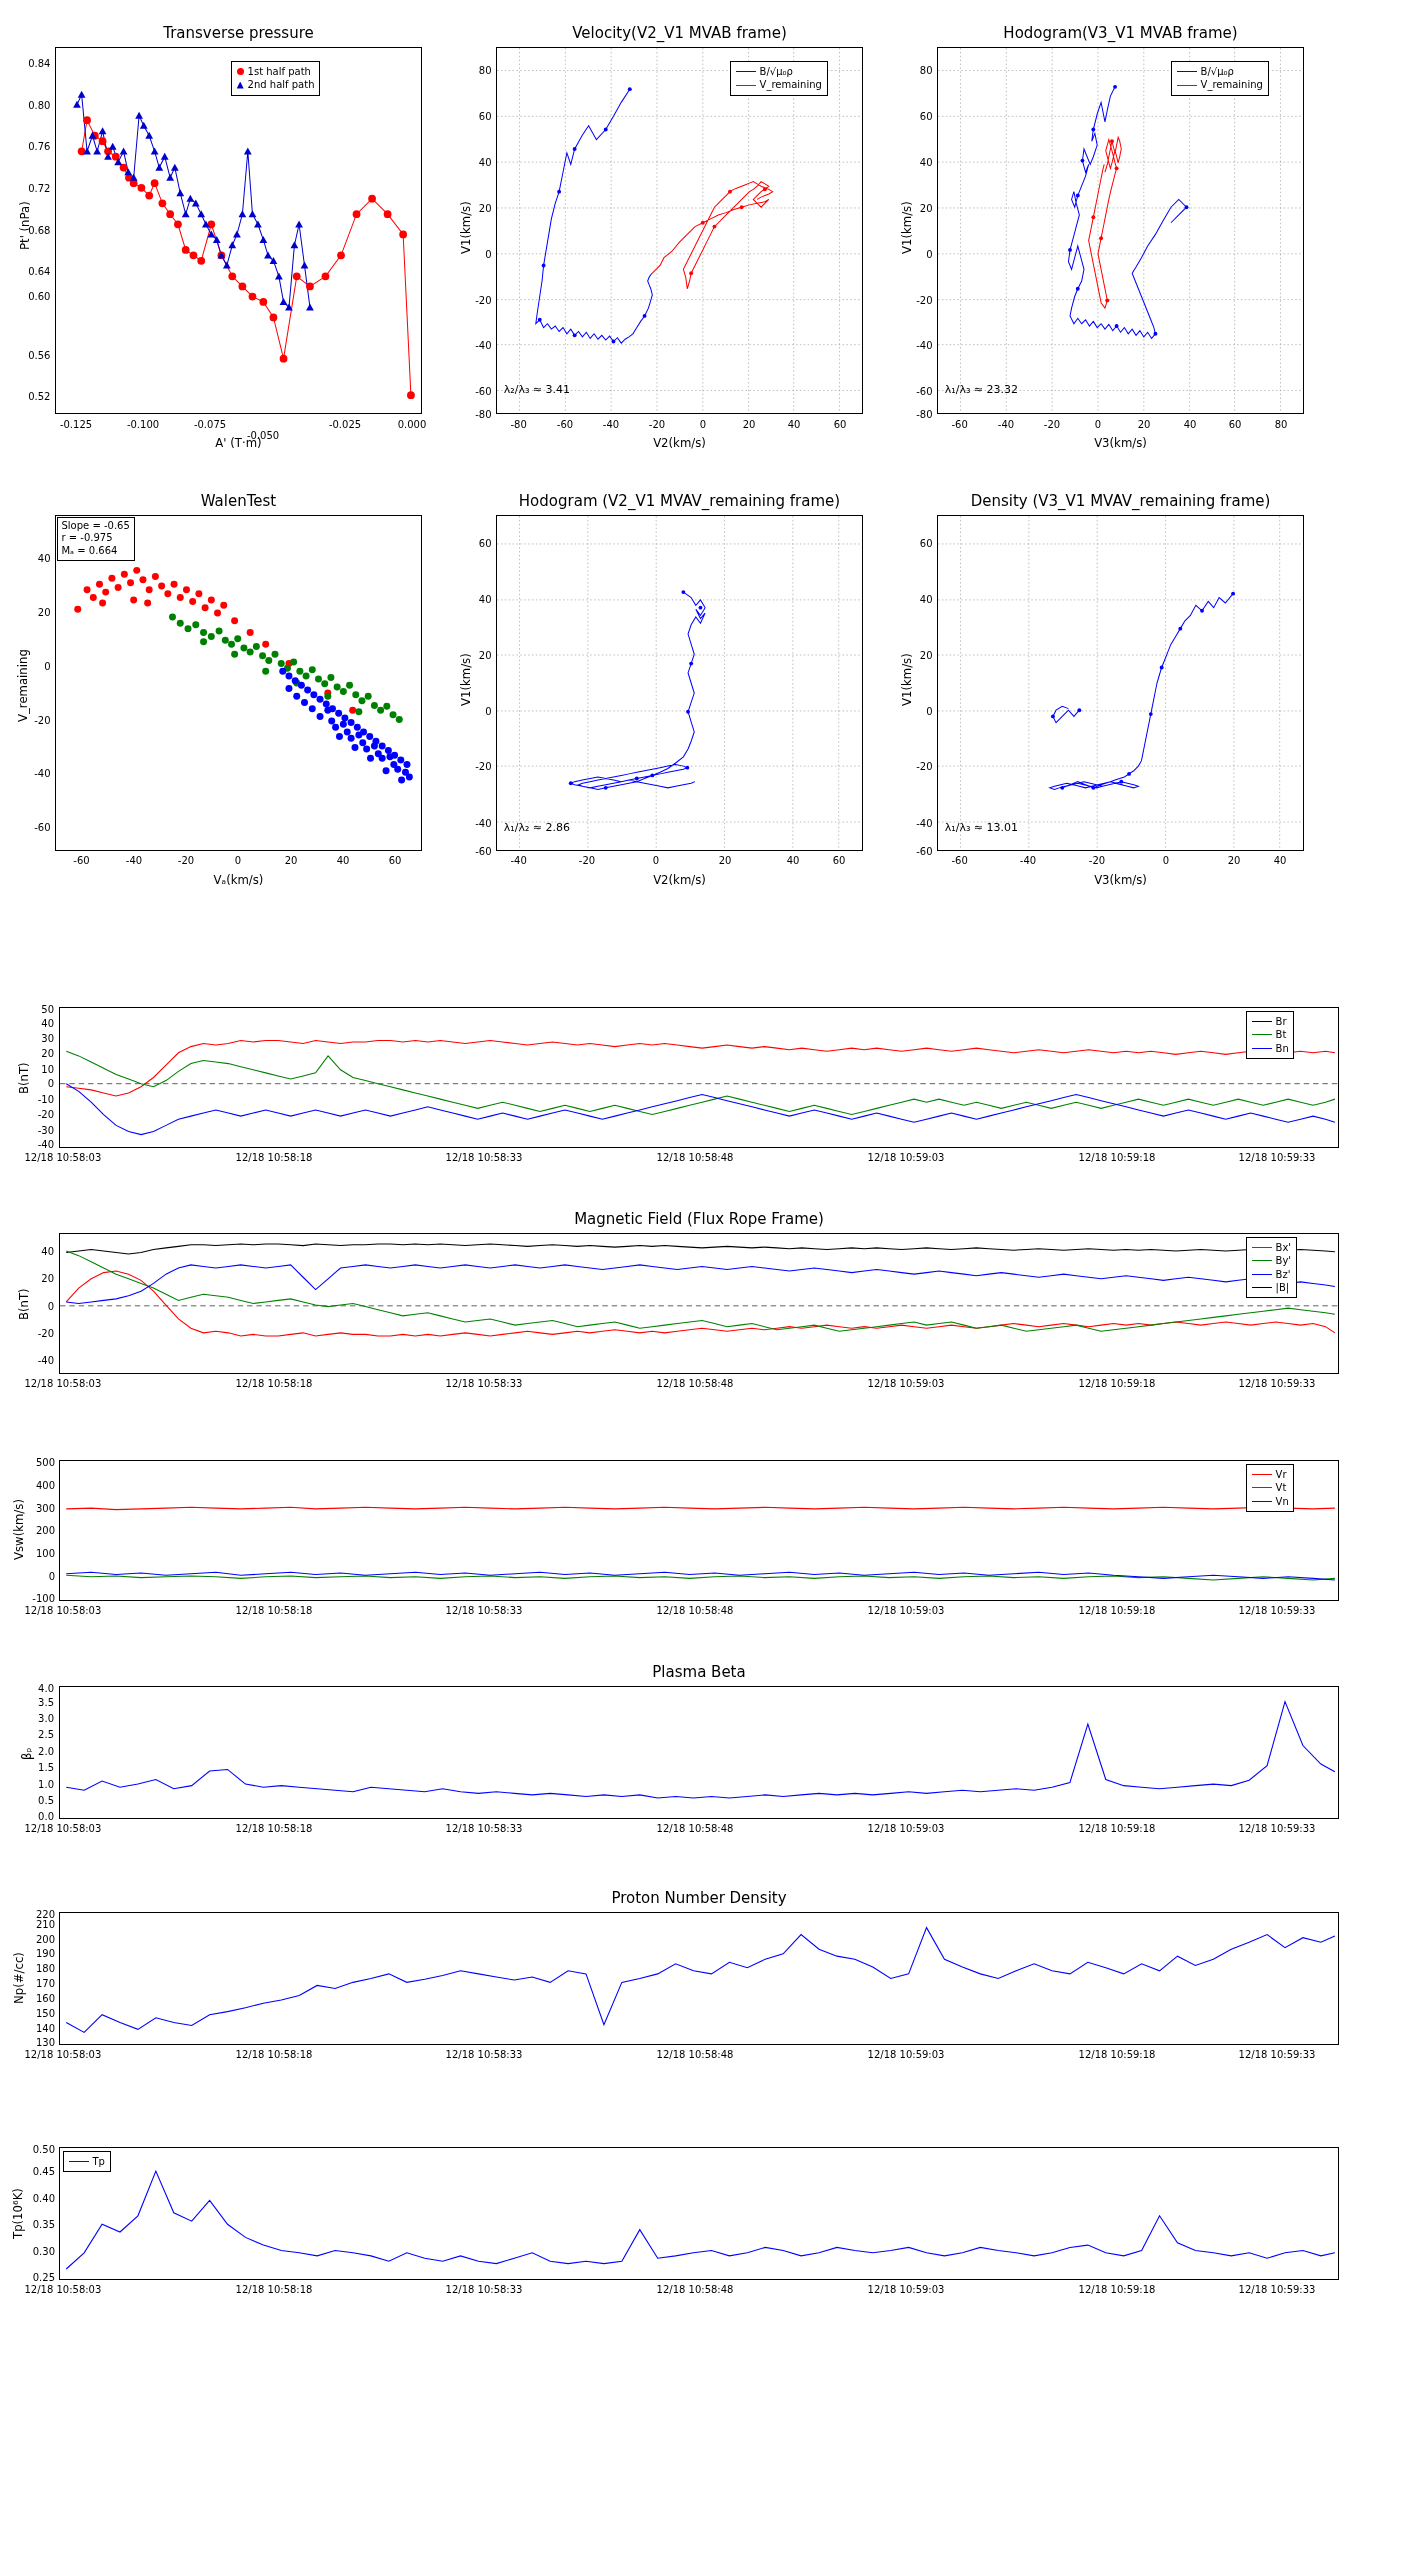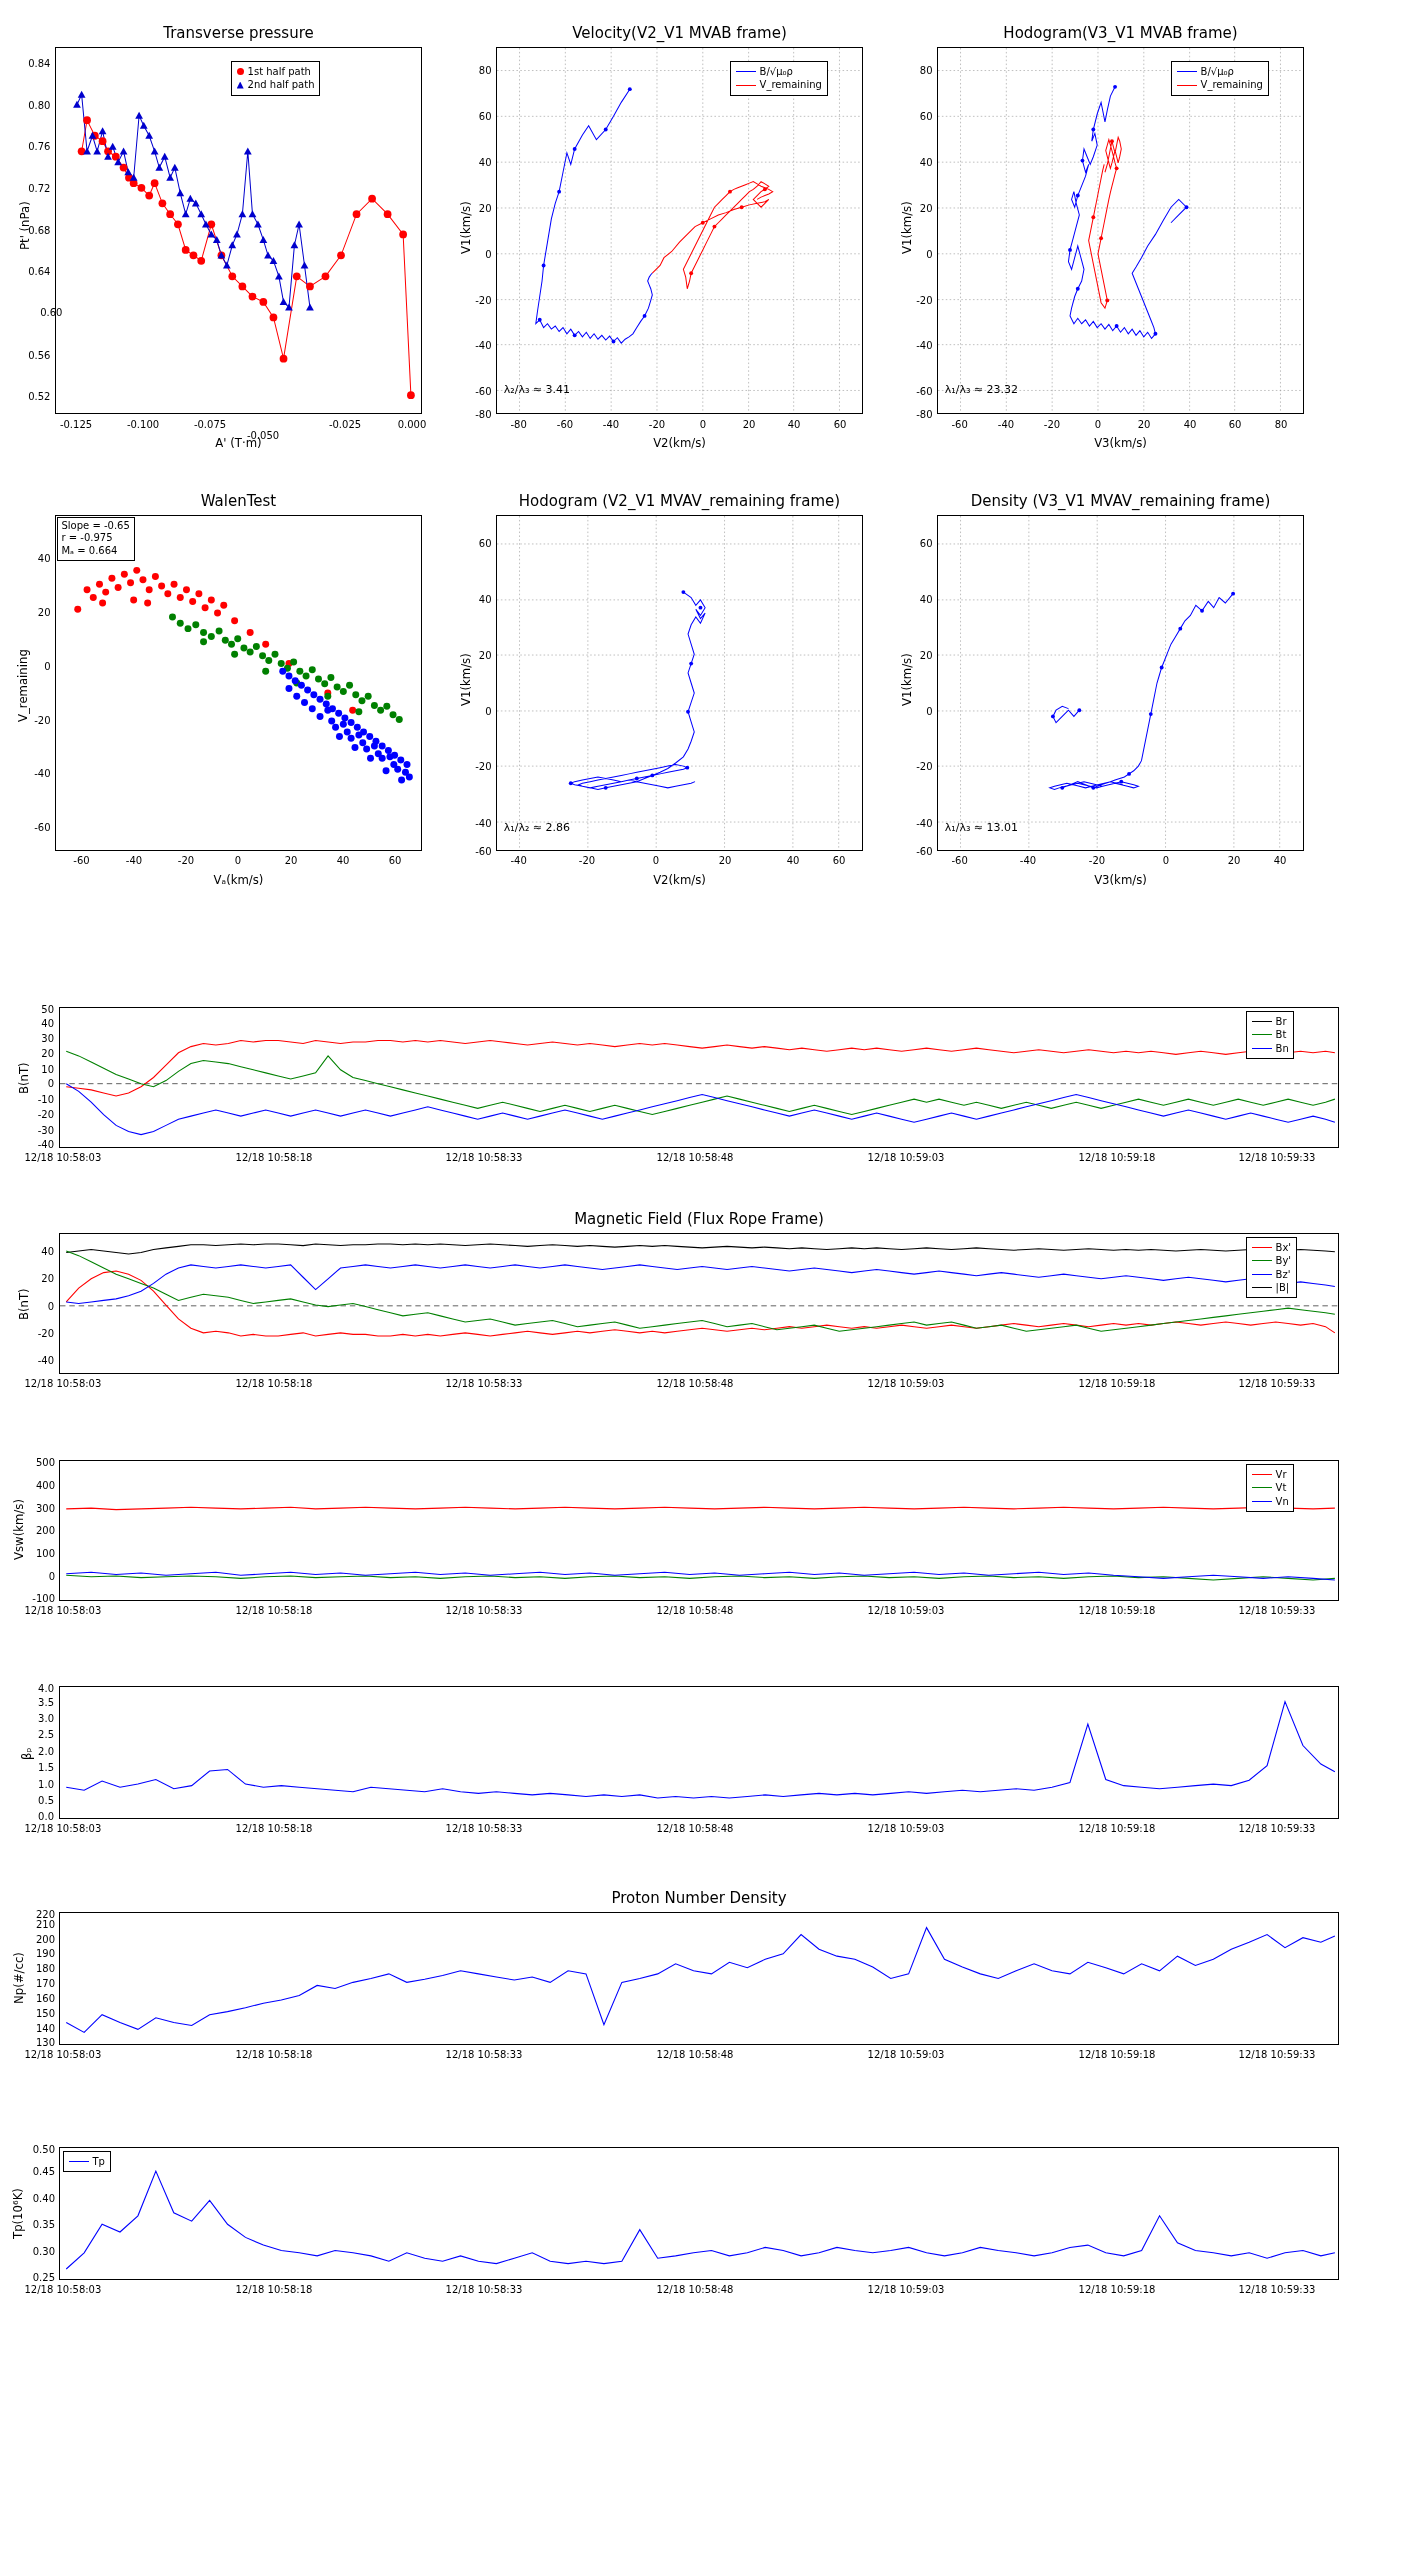--- a/index.html
+++ b/index.html
@@ -204,21 +204,21 @@
     <div class="tick-x" style="left:21px; top:372px;">-0.125</div>
     <div class="tick-x" style="left:88px; top:372px;">-0.100</div>
     <div class="tick-x" style="left:155px; top:372px;">-0.075</div>
     <div class="tick-x" style="left:208px; top:372px;margin-top:11px;">-0.050</div>
     <div class="tick-x" style="left:290px; top:372px;">-0.025</div>
     <div class="tick-x" style="left:357px; top:372px;">0.000</div>
   </div>
   <div>
     <div class="tick-y" style="left:-28px; top:349px; width:23.4px;">0.52</div>
     <div class="tick-y" style="left:-28px; top:308px; width:23.4px;">0.56</div>
-    <div class="tick-y" style="left:-28px; top:265px; width:23.4px;margin-left:12px;">0.60</div>
+    <div class="tick-y" style="left:-28px; top:249px; width:23.4px;">0.60</div>
     <div class="tick-y" style="left:-28px; top:224px; width:23.4px;">0.64</div>
     <div class="tick-y" style="left:-28px; top:183px; width:23.4px;">0.68</div>
     <div class="tick-y" style="left:-28px; top:141px; width:23.4px;">0.72</div>
     <div class="tick-y" style="left:-28px; top:99px; width:23.4px;">0.76</div>
     <div class="tick-y" style="left:-28px; top:58px; width:23.4px;">0.80</div>
     <div class="tick-y" style="left:-28px; top:15.6px; width:23.4px;">0.84</div>
   </div>
 </div>
 
 <div class="panel" style="left:496px; top:47px; width:367px; height:367px;">
@@ -786,20 +786,21 @@
     <div class="tick-y" style="left:-37px; top:116px; width:33px;">0</div>
     <div class="tick-y" style="left:-37px; top:93px; width:33px;">100</div>
     <div class="tick-y" style="left:-37px; top:70px; width:33px;">200</div>
     <div class="tick-y" style="left:-37px; top:48px; width:33px;">300</div>
     <div class="tick-y" style="left:-37px; top:25px; width:33px;">400</div>
     <div class="tick-y" style="left:-37px; top:2.3px; width:33px;">500</div>
   </div>
 </div>
 
 <div class="panel" style="left:59px; top:1686px; width:1280px; height:133px;">
+  <div class="plot-title">Plasma Beta</div>
   <div class="ylabel" style="left:-39px; top:74px; transform:rotate(-90deg);">βₚ</div>
   <div class="axes">
     <svg class="data" viewBox="0 0 1640 170" preserveAspectRatio="none">
       <polyline fill="none" stroke="#0000ff" stroke-width="1.4" points="8,130 31,134 54,122 77,130 100,126 123,120 146,132 169,128 192,109 215,107 238,126 261,130 284,128 307,130 330,132 353,134 376,136 399,130 422,132 445,134 468,136 491,132 514,136 537,138 560,136 583,138 606,140 629,138 652,140 675,142 698,140 721,142 744,140 767,144 790,142 813,144 836,142 859,144 882,142 905,140 928,142 951,140 974,138 997,140 1020,138 1043,140 1066,138 1089,136 1112,138 1135,136 1158,134 1181,136 1204,134 1227,132 1250,134 1273,130 1296,124 1319,48 1342,120 1365,128 1388,130 1411,132 1434,130 1457,128 1480,126 1503,128 1526,121 1549,102 1572,19 1595,76 1618,100 1636,110"></polyline>
     </svg>
   </div>
   <div>
     <div class="tick-x" style="left:3.9px; top:137px;">12/18 10:58:03</div>
     <div class="tick-x" style="left:215px; top:137px;">12/18 10:58:18</div>
     <div class="tick-x" style="left:425px; top:137px;">12/18 10:58:33</div>

